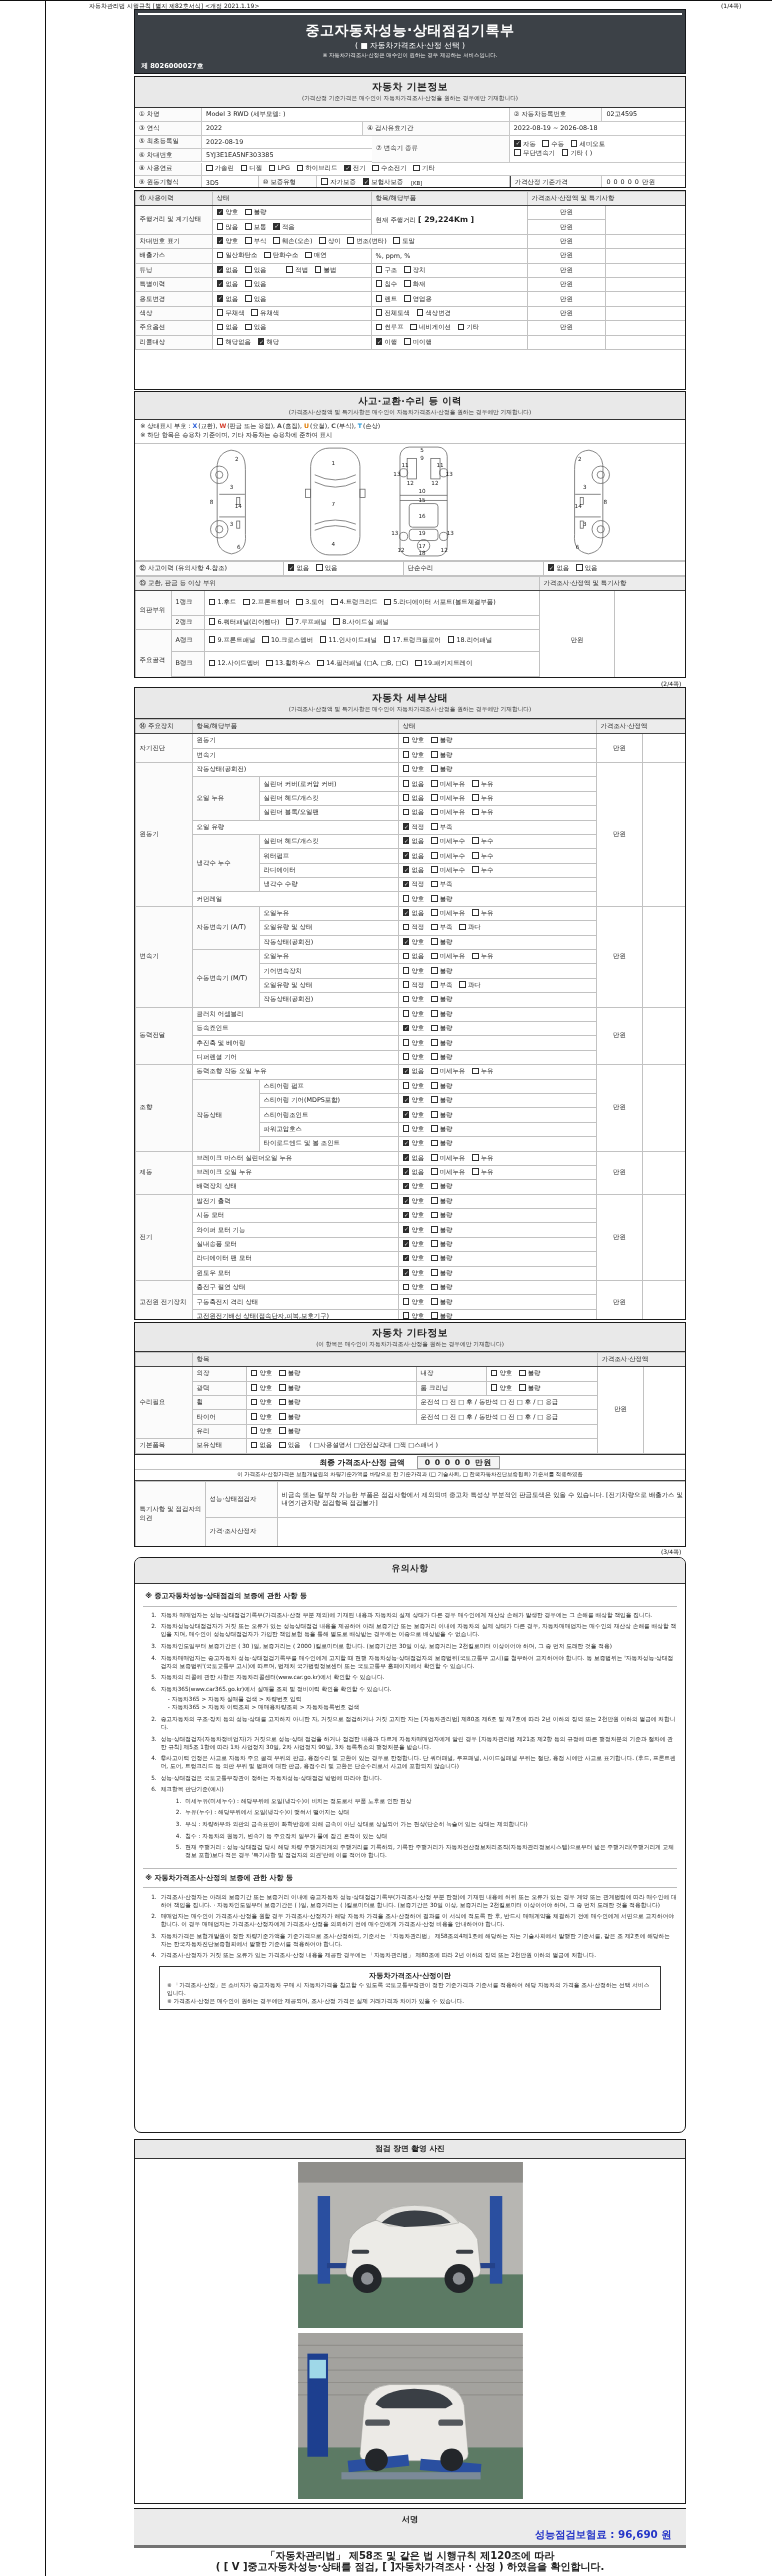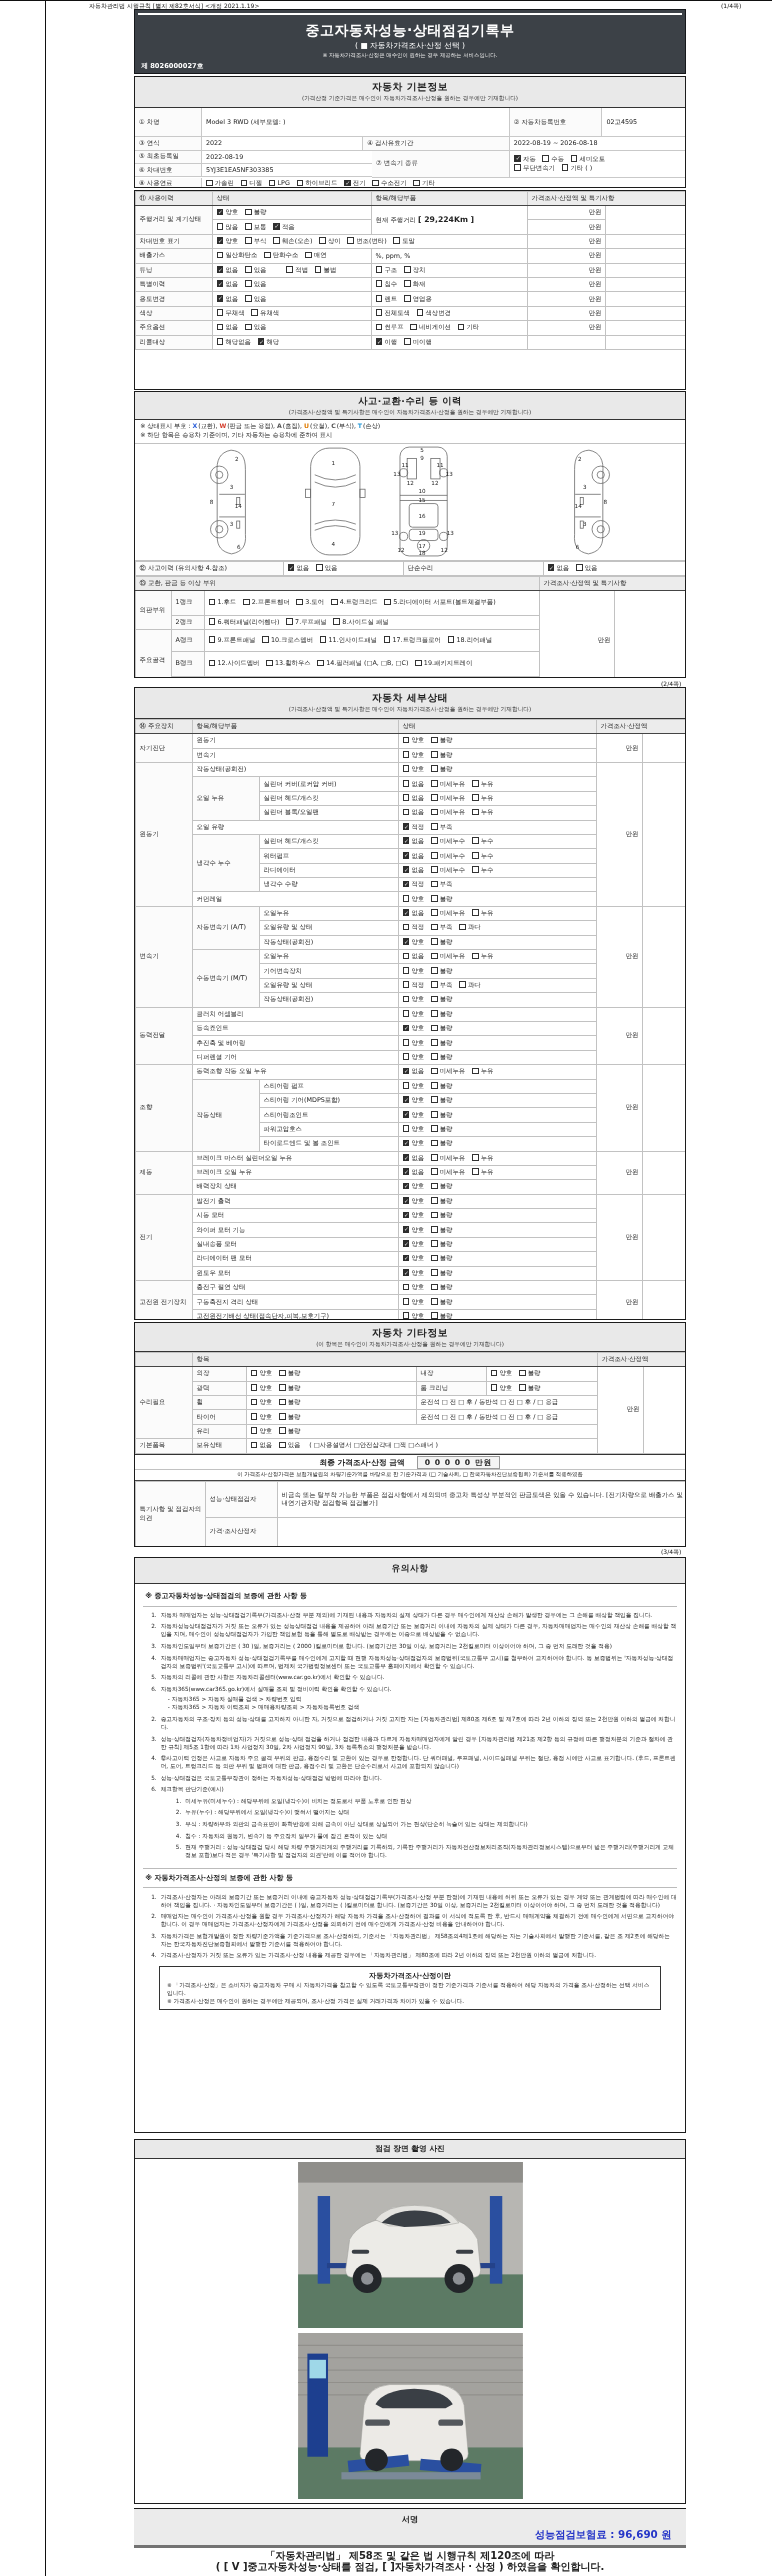--- a/index.html
+++ b/index.html
@@ -29,21 +29,21 @@
   .c:last-child{border-right:none;}
   .lab{background:#fbfbfb;color:#222;}
   .stack{display:flex;flex-direction:column;}
   
   table{border-collapse:collapse;table-layout:fixed;width:100%;}
   td,th{border:0.5px solid #c2c2c2;font-size:6.4px;padding:0 3.6px;box-sizing:border-box;overflow:hidden;}
   th{background:#ececec;border-bottom:0.8px solid #444;font-weight:normal;text-align:left;height:14px;}
   td{height:14.4px;}
   .tc{text-align:left;}
   .labcell{background:#fbfbfb;}
-  .pricecell{text-align:right;}
+  .pricecell{text-align:center;}
   
   .cbg{white-space:nowrap;}
   .cbi{margin-right:6.7px;white-space:nowrap;display:inline-block;}
   .cb{display:inline-block;width:6.7px;height:6.7px;border:0.8px solid #333;background:#fff;
       margin-right:2.1px;vertical-align:-1px;position:relative;box-sizing:border-box;}
   .cb.on{background:#2e2e2e;border-color:#2e2e2e;}
   .cb.on::after{content:"\2713";color:#fff;font-size:5.7px;position:absolute;left:0.5px;top:-0.5px;font-weight:bold;line-height:6.7px;}
   .cbl{font-size:6.4px;}
   .kb{font-size:5.4px;vertical-align:-1.5px;margin-left:1px;}
   
@@ -95,21 +95,21 @@
     <div class="sub">( ■ 자동차가격조사·산정 선택 )</div>
     <div class="note">※ 자동차가격조사·산정은 매수인이 원하는 경우 제공하는 서비스입니다.</div>
     <div class="docno">제 8026000027호</div>
   </div>
 
   <div class="box" style="top:76px;height:112px;">
     <div class="stitle" style="height:23px;padding-top:4.1px;">
       <div class="t">자동차 기본정보</div>
       <div class="s">(가격산정 기준가격은 매수인이 자동차가격조사·산정을 원하는 경우에만 기재합니다)</div>
     </div>
-    <div class="frow" style="height:29px;">
+    <div class="frow" style="height:14px;">
       <div class="c lab" style="width:67px;">① 차명</div>
       <div class="c" style="width:309px;">Model 3 RWD (세부모델: )</div>
       <div class="c lab" style="width:93px;">② 자동차등록번호</div>
       <div class="c" style="width:83px;">02고4595</div>
     </div>
     <div class="frow" style="height:13.4px;">
       <div class="c lab" style="width:67px;">③ 연식</div>
       <div class="c" style="width:162px;">2022</div>
       <div class="c lab" style="width:147px;">④ 검사유효기간</div>
       <div class="c" style="width:176px;">2022-08-19 ~ 2026-08-18</div>
@@ -693,21 +693,21 @@
         <td style="white-space:normal;line-height:8.8px;">비금속 또는 탈부착 가능한 부품은 점검사항에서 제외되며 중고차 특성상 부분적인 판금도색은 있을 수 있습니다. [전기차량으로 배출가스 및 내연기관차량 점검항목 점검불가]</td>
       </tr>
       <tr style="height:29px;">
         <td class="labcell">가격·조사산정자</td>
         <td></td>
       </tr>
     </tbody>
       </table>
   </div>
 
-  <div class="box" style="top:1557px;height:576px;">
+  <div class="box" style="top:1557px;height:576px;border-radius:7px;">
     <div class="stitle" style="height:17.5px;padding-top:4.6px;">
       <div class="t" style="font-size:8.8px;">유의사항</div>
     </div>
     <div class="notice-body">
       <div class="nhead">※ 중고자동차성능·상태점검의 보증에 관한 사항 등</div>
       <div id="notice-list1">
           <div class="nitem">
             <span class="nnum">1.</span>
             <div class="ntext">자동차 매매업자는 성능·상태점검기록부(가격조사·산정 부분 제외)에 기재된 내용과 자동차의 실제 상태가 다른 경우 매수인에게 재산상 손해가 발생한 경우에는 그 손해를 배상할 책임을 집니다.</div>
           </div>

